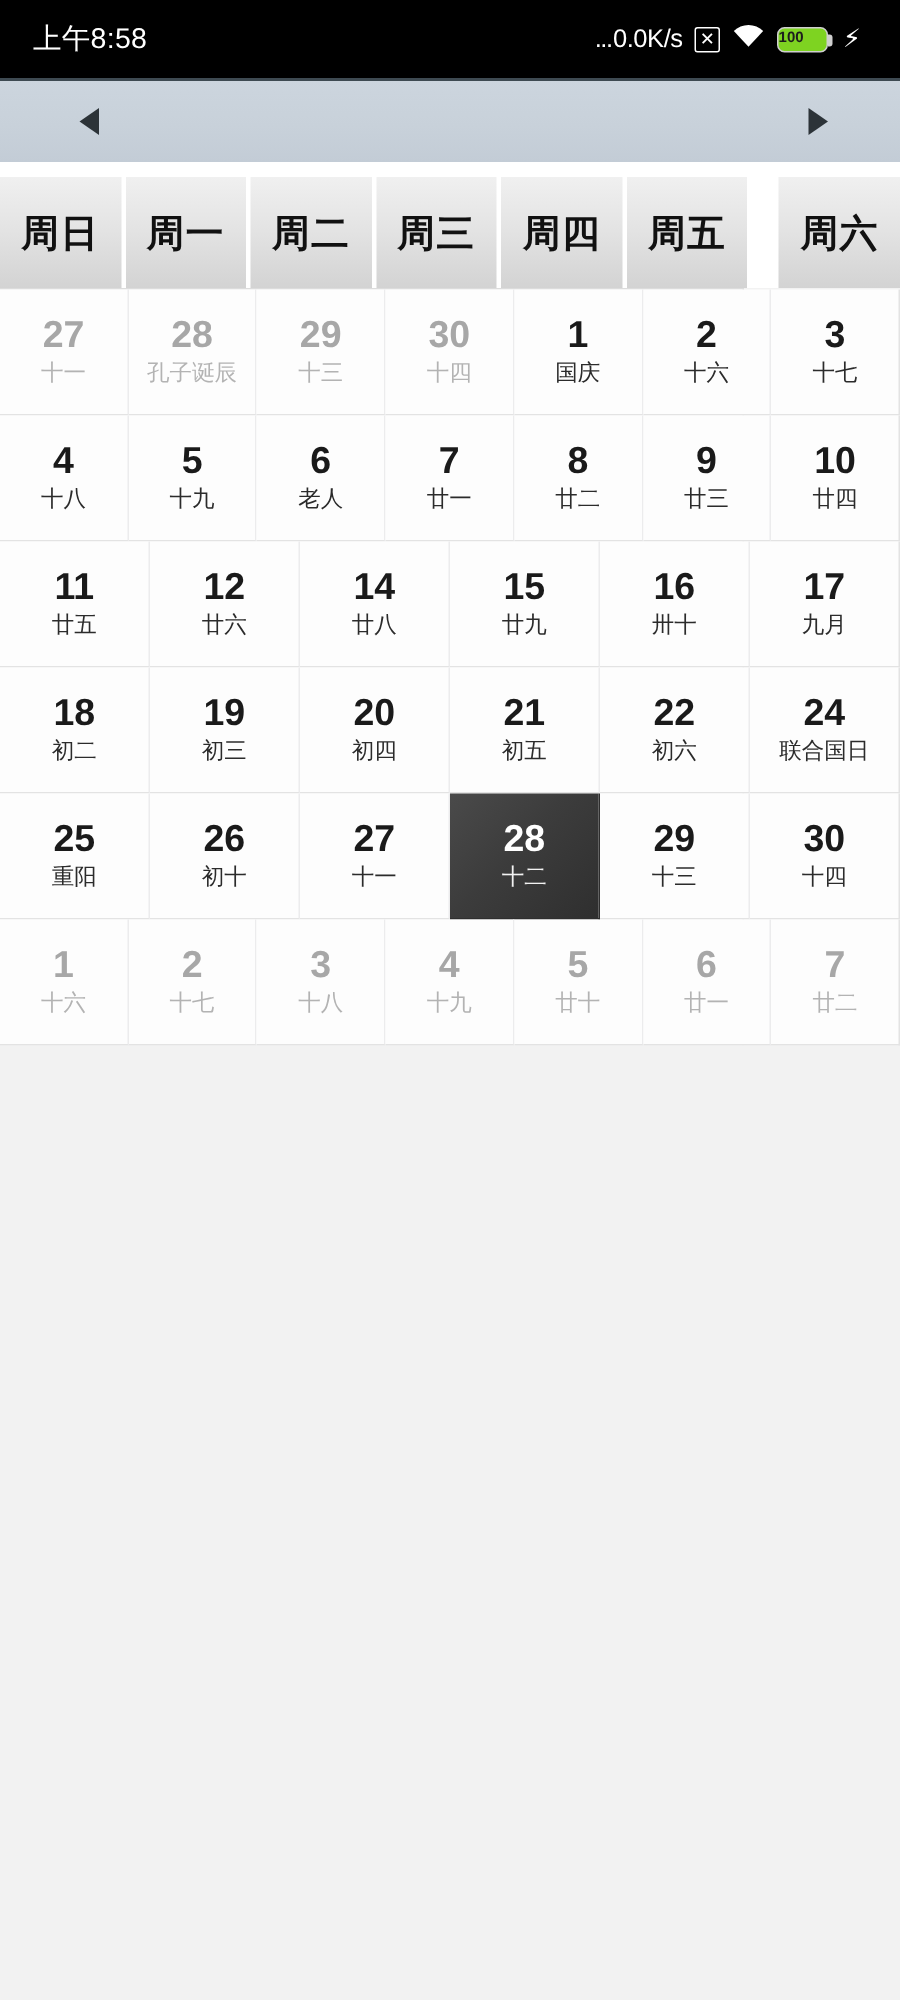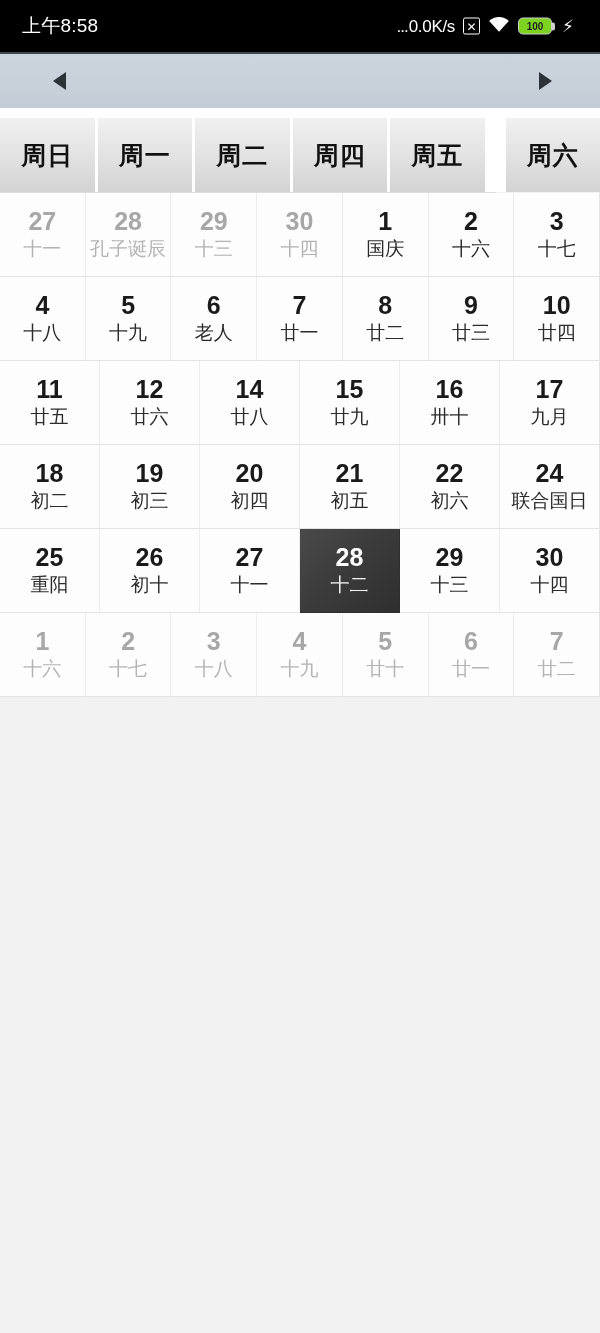--- a/index.html
+++ b/index.html
@@ -27,21 +27,21 @@
   .net-dots{ font-size:17px; letter-spacing:-1px; margin-right:1px; }
   .nosim-icon{
     width:17px; height:17px; border:1.6px solid #fff; border-radius:2px;
     display:flex; align-items:center; justify-content:center;
     font-size:12px; line-height:1; font-weight:700;
   }
   .wifi-icon{ display:block; }
   .battery{
     width:34px; height:17px; border:1.6px solid #cfcfcf; border-radius:5px;
     background:#7ed321; position:relative; display:flex;
-    align-items:center; justify-content:center;
+    align-items:center; justify-content:flex-start;
   }
   .battery::after{
     content:""; position:absolute; right:-4px; top:4px;
     width:3px; height:8px; background:#cfcfcf; border-radius:0 2px 2px 0;
   }
   .battery-text{ font-size:10px; font-weight:700; color:#1d1d1d; line-height:1; }
   .bolt{ font-size:17px; color:#fff; margin-left:2px; }
 
   
   .titlebar{
@@ -92,21 +92,21 @@
     border-right:1px solid #dcdcdc;
   }
   .grid-row{ display:flex; width:600px; height:84px; }
   .daycell{
     flex:1; border-bottom:1px solid #e3e3e3; border-right:1px solid #ececed;
     display:flex; flex-direction:column; align-items:center; justify-content:center;
     background:#fdfdfd; position:relative; cursor:pointer;
   }
   .daycell:last-child{ border-right:1px solid #e3e3e3; }
   .daynum{ font-size:25px; font-weight:700; color:#1a1a1a; line-height:1.05; }
-  .lunar{ font-size:19px; color:#2b2b2b; line-height:1.3; margin-top:3px; white-space:nowrap; }
+  .lunar{ font-size:15px; color:#2b2b2b; line-height:1.3; margin-top:3px; white-space:nowrap; }
 
   .daycell.other .daynum{ color:#a7a7a7; font-weight:700; }
   .daycell.other .lunar{ color:#b3b3b3; }
 
   .daycell.selected{
     background:linear-gradient(135deg,#4a4a4a 0%,#3c3c3c 45%,#2f2f2f 100%);
     border-right:1px solid #2f2f2f;
     border-bottom:1px solid #2f2f2f;
   }
   .daycell.selected .daynum{ color:#ffffff; }
@@ -154,20 +154,23 @@
     <div class="weekcell">
       <span>周日</span>
     </div>
     <div class="weekcell">
       <span>周一</span>
     </div>
     <div class="weekcell">
       <span>周二</span>
     </div>
     <div class="weekcell">
+      <span>周三</span>
+    </div>
+    <div class="weekcell">
       <span>周四</span>
     </div>
     <div class="weekcell">
       <span>周五</span>
     </div>
     <div class="weekcell">
       <span>周六</span>
     </div>
   </div>
 

